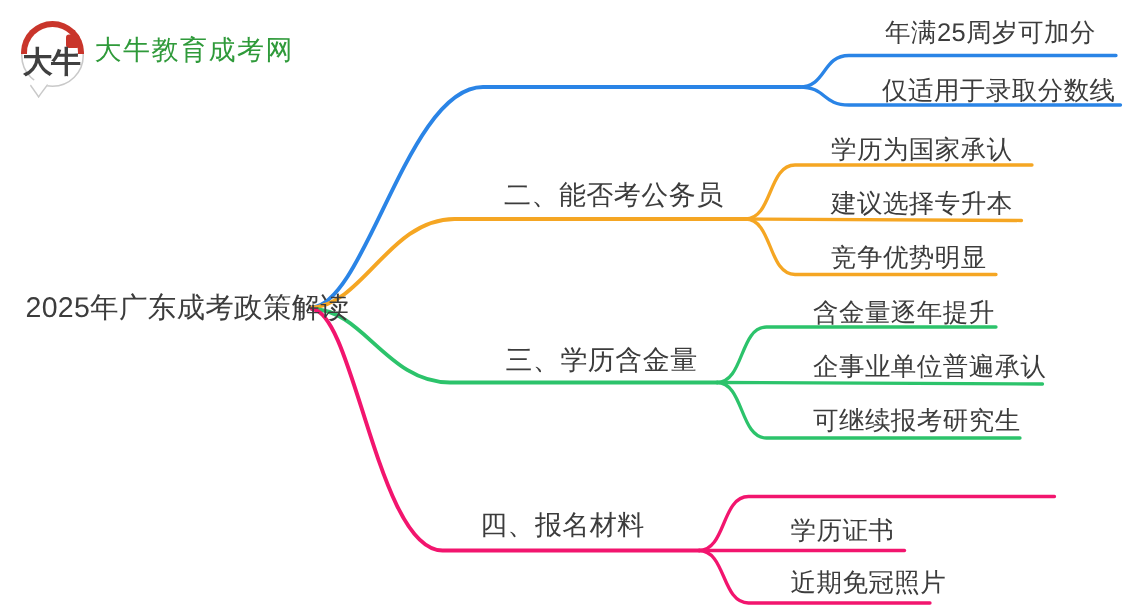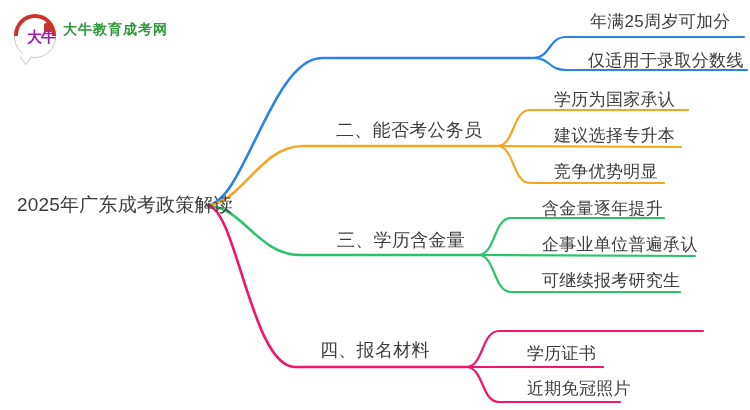--- a/index.html
+++ b/index.html
@@ -39,32 +39,32 @@
   .logo-mark{
     position:relative;width:42px;height:42px;border:1px solid #c9c9c9;border-radius:50%;
     background:#fff;box-sizing:border-box;
   }
   .logo-arc{
     position:absolute;left:-1px;top:-3px;width:42px;height:22px;
     border-radius:21px 21px 0 0;border:4px solid #c9352b;border-bottom:none;
     box-sizing:border-box;
   }
   .logo-mark-text{
-    position:absolute;left:0;right:0;top:11px;text-align:right;
-    font-size:15px;font-weight:bold;color:#a21caf;letter-spacing:-1px;
+    position:absolute;left:0;right:0;top:11px;text-align:left;
+    font-size:20px;font-weight:bold;color:#404040;letter-spacing:-1px;
   }
   .logo-seal{
     position:absolute;right:2px;top:6px;width:9px;height:9px;background:#c9352b;border-radius:2px;
   }
   .logo-tail{
     position:absolute;left:6px;bottom:-5px;width:9px;height:9px;background:#fff;
     border-right:1px solid #c9c9c9;border-bottom:1px solid #c9c9c9;transform:rotate(55deg) skewX(18deg);
   }
   .logo-text{margin-left:7px;padding-top:5px;}
-  .brand-name{font-size:14px;font-weight:bold;color:var(--brand,#2f9a3a);letter-spacing:1px;}
+  .brand-name{font-size:18px;font-weight:normal;color:var(--brand,#2f9a3a);letter-spacing:1px;}
   .brand-url{font-size:12.5px;font-weight:bold;color:var(--brand,#2f9a3a);margin-top:2px;letter-spacing:.2px;}
 </style>
 </head>
 <body>
 
 <div class="canvas">
 
   <svg class="links" viewBox="0 0 750 410">
 
     <path class="trunk" d="M208,205 C244,202 272,58 322,58 L533,58" stroke="#2a84e6"></path>

